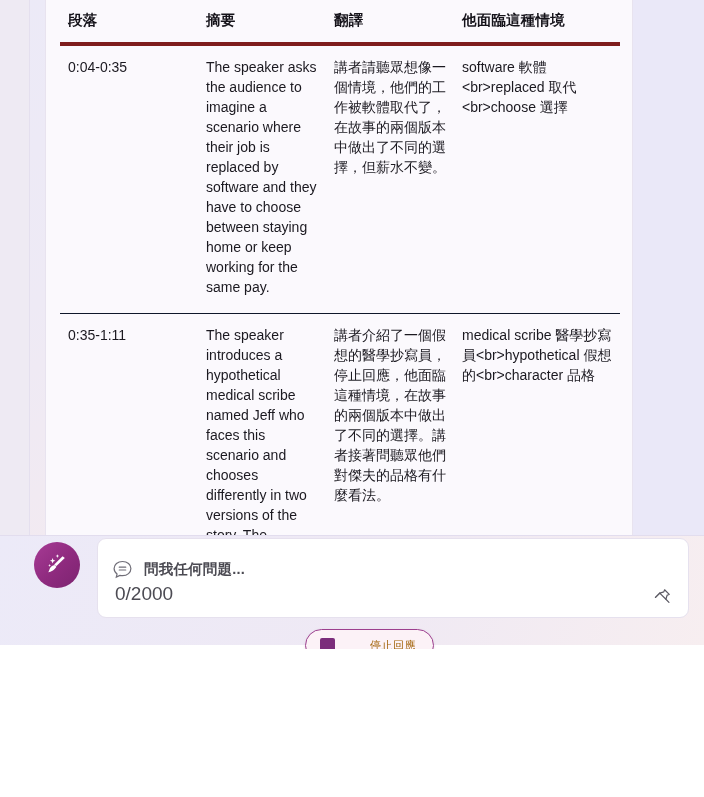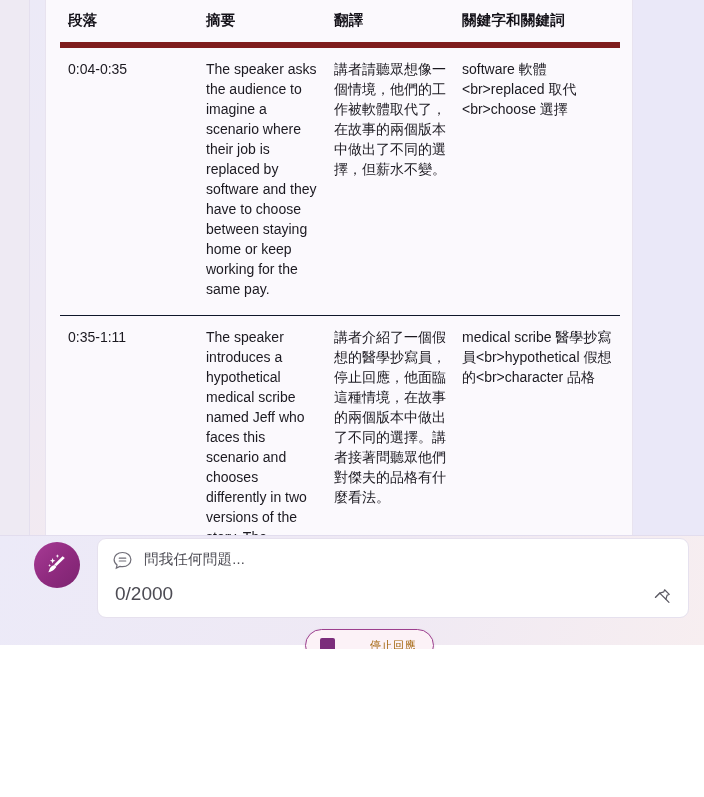--- a/index.html
+++ b/index.html
@@ -87,21 +87,21 @@
     line-height: 20px;
     color: #1b1920;
     padding: 11px 8px 16px 8px;
     vertical-align: top;
     border-top: 1px solid #0f172a;
     word-wrap: break-word;
     overflow-wrap: break-word;
   }
 
   table.summary-table tr.first-row td {
-    border-top: 6px solid #7f1d1d;
+    border-top: 4px solid #7f1d1d;
     margin-left: 24px;
   }
 
   
   col.c-seg   { width: 138px; }
   col.c-sum   { width: 128px; }
   col.c-trans { width: 128px; }
   col.c-keys  { width: 166px; }
 
   .cell-seg   { white-space: nowrap; }
@@ -181,25 +181,26 @@
     height: 80px;
     background: #ffffff;
     border: 1px solid #e6e1ee;
     border-radius: 9px;
     box-sizing: border-box;
   }
 
   .composer-input-row {
     position: absolute;
     left: 14px;
-    top: 11px;
+    top: 20px;
     display: flex;
-    align-items: flex-start;
+    align-items: center;
     gap: 11px;
     width: 540px;
+    font-weight: bold;
   }
 
   .composer-placeholder {
     font-size: 14.5px;
     color: #4b4a52;
     letter-spacing: .2px;
   }
 
   .char-counter {
     position: absolute;
@@ -245,21 +246,21 @@
           <col class="c-seg">
             <col class="c-sum">
             <col class="c-trans">
             <col class="c-keys">
         </colgroup>
         <thead>
           <tr>
             <th>段落</th>
             <th>摘要</th>
             <th>翻譯</th>
-            <th>關鍵字和關鍵詞</th>
+            <th>他面臨這種情境</th>
           </tr>
         </thead>
         <tbody>
           <tr class="first-row">
             <td class="cell-seg">0:04-0:35</td>
             <td>The speaker asks the audience to imagine a scenario where their job is replaced by software and they have to choose between staying home or keep working for the same pay.</td>
             <td>講者請聽眾想像一個情境，他們的工作被軟體取代了，在故事的兩個版本中做出了不同的選擇，但薪水不變。</td>
             <td>software 軟體&lt;br&gt;replaced 取代&lt;br&gt;choose 選擇</td>
           </tr>
           <tr>

